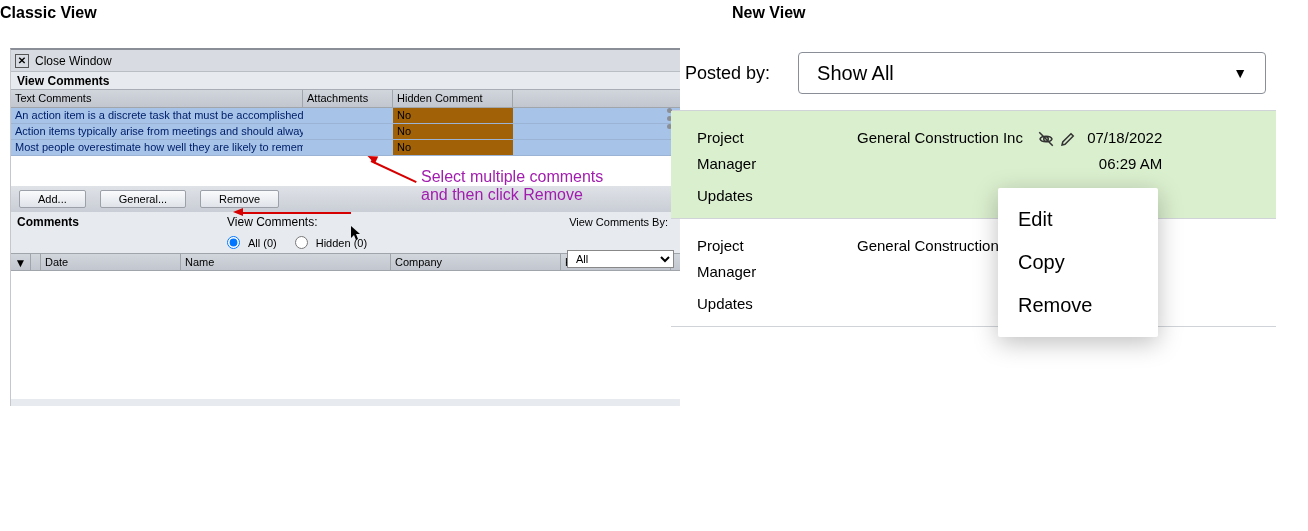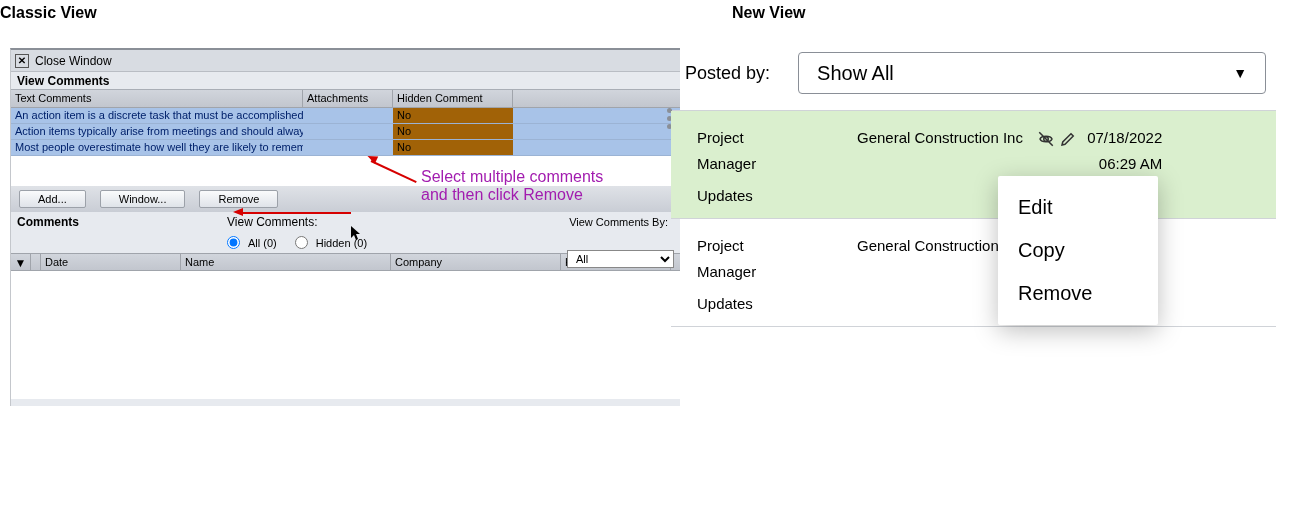--- a/index.html
+++ b/index.html
@@ -186,21 +186,21 @@
   .card-top { display: flex; align-items: flex-start; }
   .card .role { width: 160px; line-height: 26px; }
   .card .company { width: 180px; line-height: 26px; }
   .card .stamp { text-align: right; line-height: 26px; }
   .card .icons { display: inline-flex; gap: 4px; margin-right: 6px; vertical-align: middle; }
   .card .updates { margin-top: 10px; }
   .svgicon { width: 18px; height: 18px; }
 
   .menu {
     position: absolute;
-    left: 998px; top: 176px;
+    left: 998px; top: 188px;
     width: 160px;
     background: #fff;
     box-shadow: 0 6px 24px rgba(0,0,0,0.25);
     border-radius: 2px;
     padding: 10px 0;
     font-size: 20px;
   }
   .menu-item { padding: 10px 20px; cursor: pointer; }
 </style>
 </head>
@@ -243,21 +243,21 @@
   <div class="annot" style="left:410px; top:118px; white-space:pre;">Select multiple comments
 and then click Remove</div>
   <div class="arrow" style="left:360px; top:110px; width:50px; height:2px; transform:rotate(25deg); transform-origin:left center;"></div>
   <div class="arrow-head" style="left:356px; top:104px; border-width:4px 10px 4px 0; border-color:transparent #d60000 transparent transparent; transform:rotate(25deg);"></div>
 
   <div class="arrow" style="left:230px; top:162px; width:110px; height:2px;"></div>
   <div class="arrow-head" style="left:222px; top:158px; border-width:4px 10px 4px 0; border-color:transparent #d60000 transparent transparent;"></div>
 
   <div class="btn-bar">
     <button class="btn">Add...</button>
-    <button class="btn">Window...</button>
+    <button class="btn">General...</button>
     <button class="btn">Remove</button>
   </div>
   <span class="cursor-icon" style="left:340px; top:176px;">
     <svg width="12" height="16" viewBox="0 0 12 16">
         <path d="M0 0 L0 12 L3 9 L5 14 L7 13 L5 8 L9 8 Z" fill="#000"></path>
       </svg>
   </span>
 
   <div class="comments-bar">
     <span class="lbl">Comments</span>

